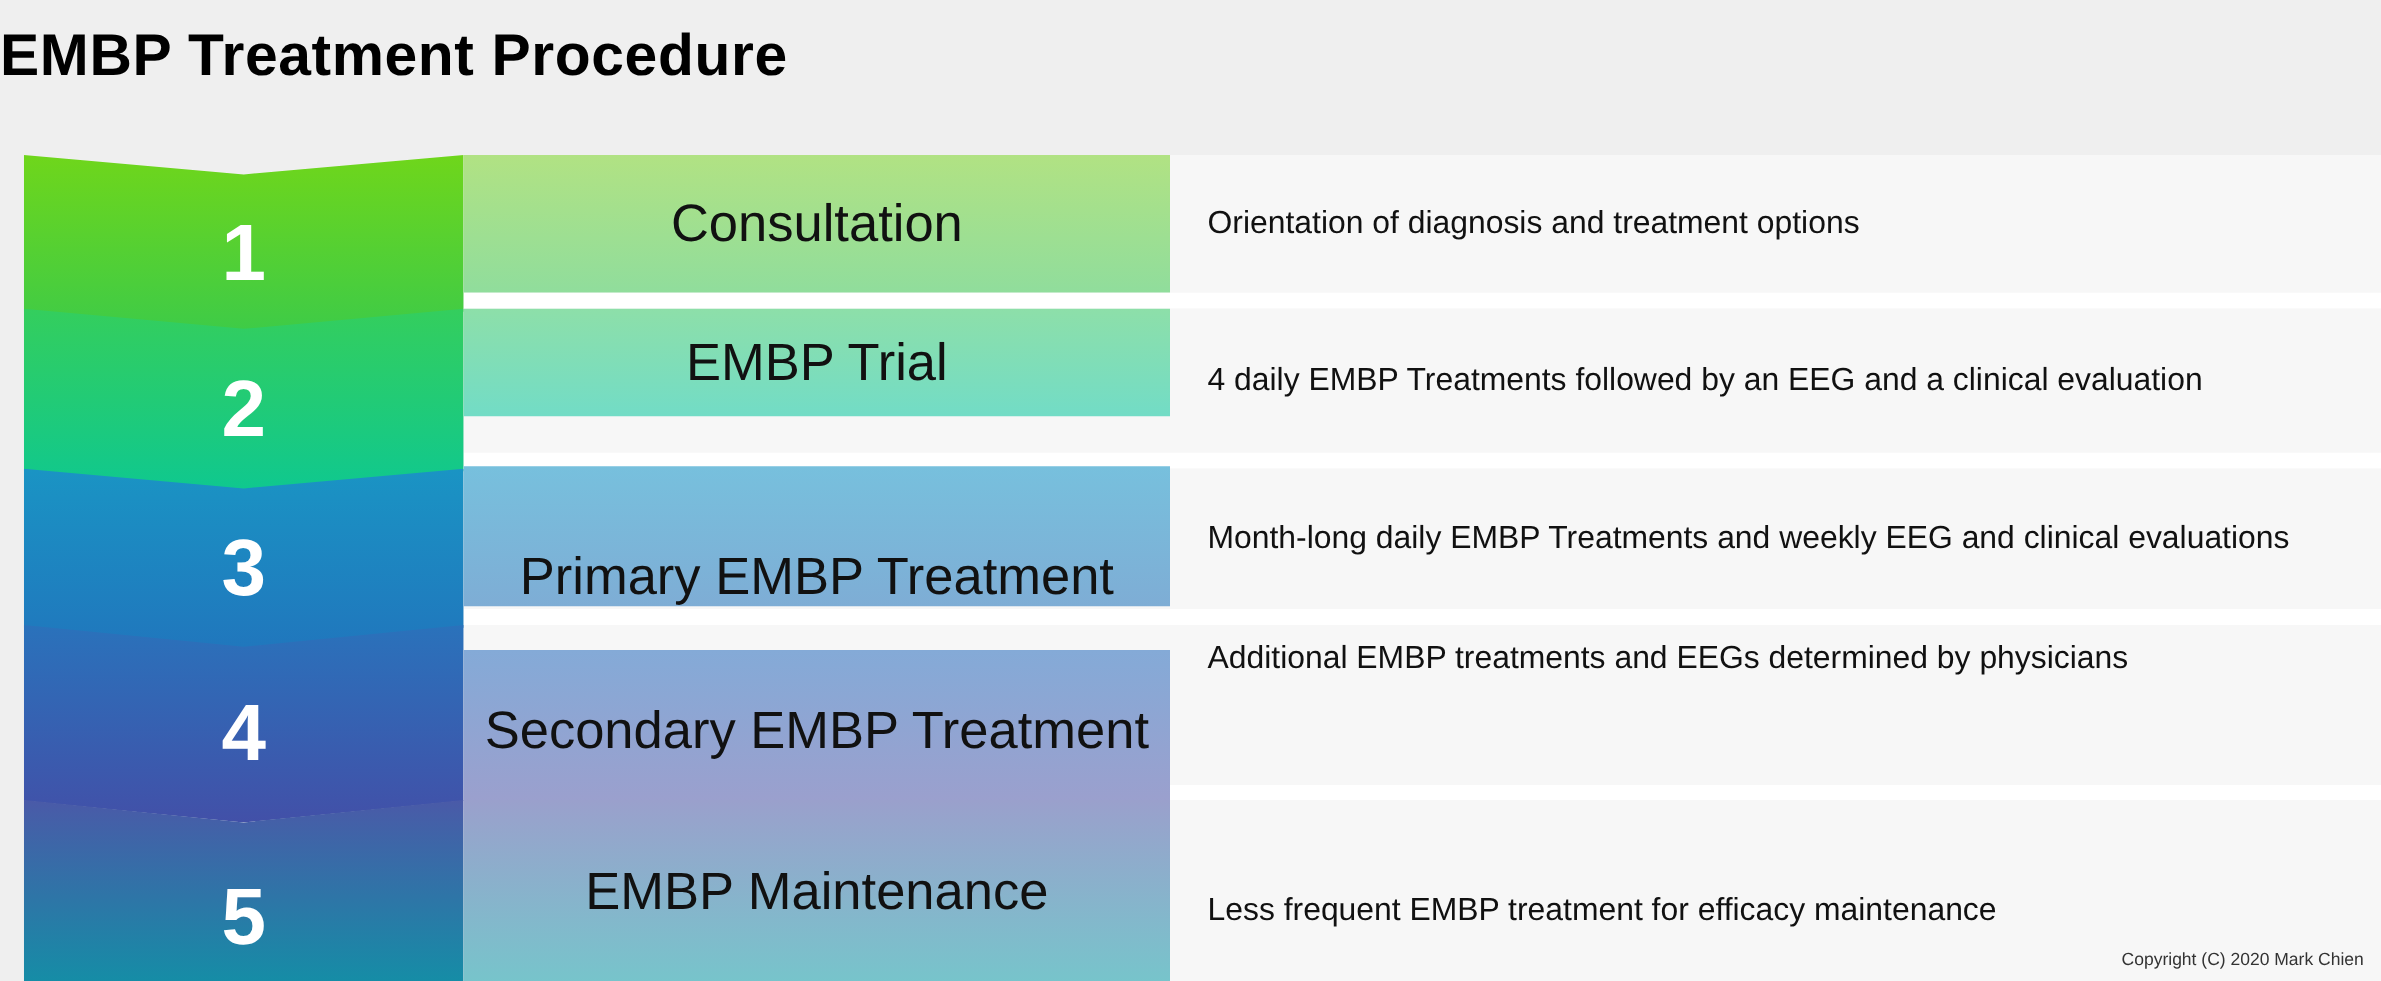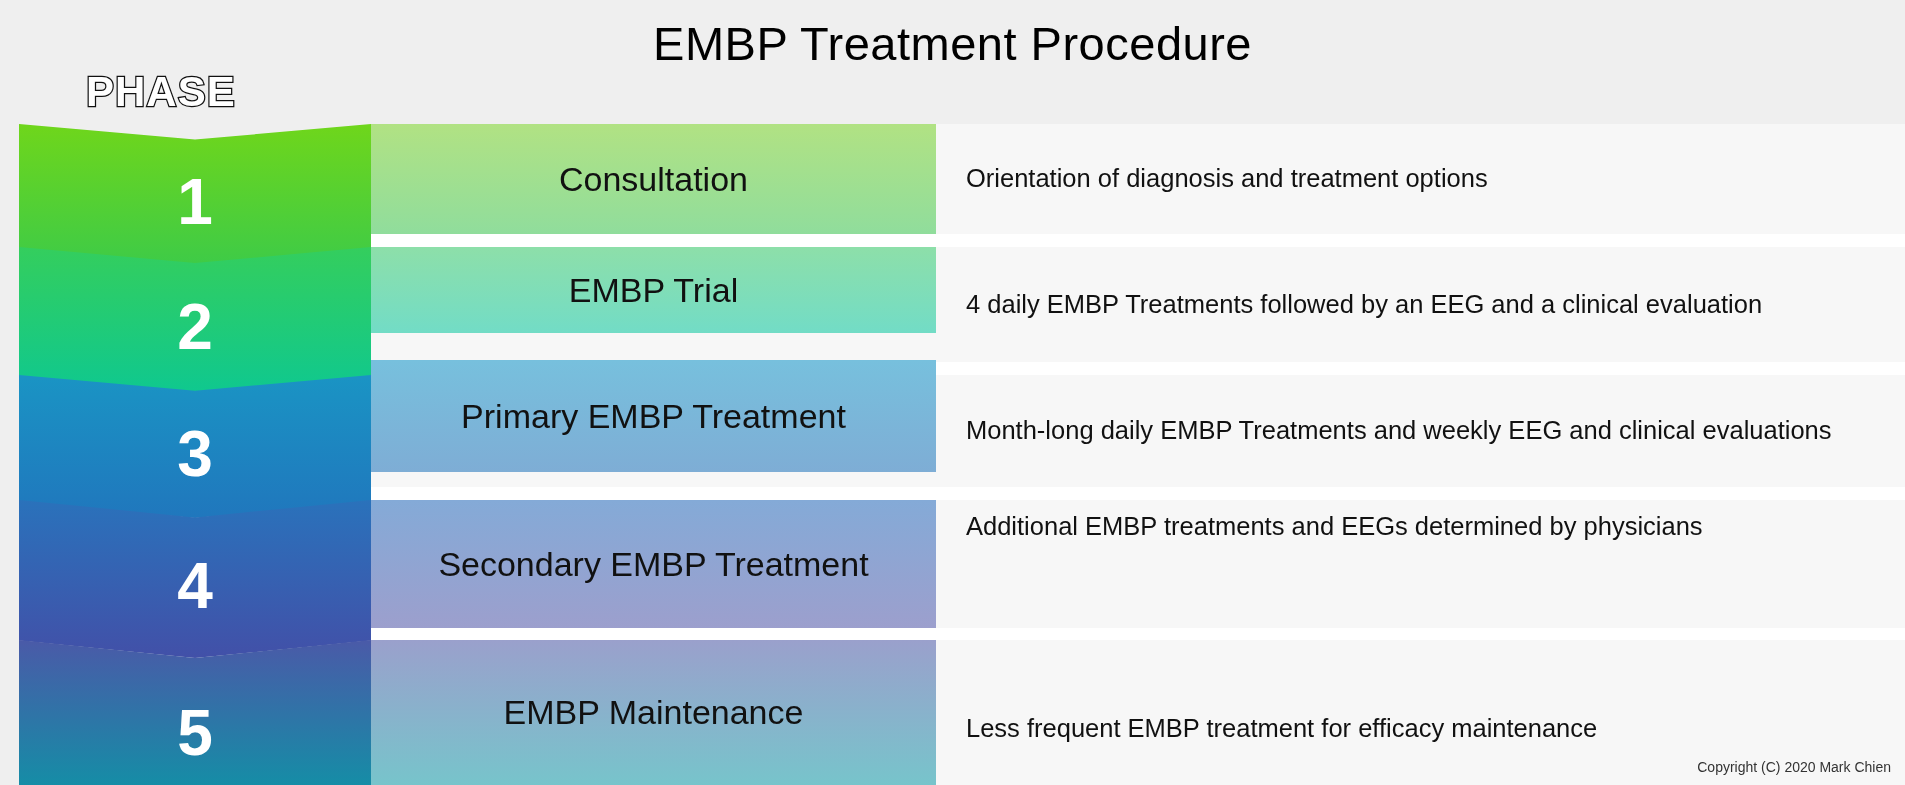--- a/index.html
+++ b/index.html
@@ -15,23 +15,22 @@
     overflow: hidden;
     font-family: "Liberation Sans", sans-serif;
   }
 
   
   #title {
     position: absolute;
     left: 0;
     top: 16px;
     width: 1905px;
-    text-align: center;
     font-size: 47px;
-    font-weight: normal;
+    font-weight: bold;
     color: #000000;
     letter-spacing: 0.5px;
     white-space: nowrap;
   }
 
   
   #phase-label {
     position: absolute;
     left: 86px;
     top: 68px;
@@ -87,21 +86,21 @@
 
   
   .label-box {
     position: absolute;
     left: 371px;
     width: 565px;
     display: flex;
     align-items: center;
     justify-content: center;
     color: #111111;
-    font-size: 34px;
+    font-size: 42px;
     text-align: center;
     box-sizing: border-box;
     padding: 0 10px;
   }
 
   
   .desc {
     position: absolute;
     left: 966px;
     width: 900px;
@@ -120,21 +119,20 @@
     white-space: nowrap;
   }
 </style>
 </head>
 <body>
 
 <div id="stage">
 
   <div id="title">EMBP Treatment Procedure</div>
 
-  <div id="phase-label">PHASE</div>
 
   <div id="rows-layer">
       <div class="rowband" style="top: 124px; height: 110px; background: rgb(247, 247, 247);"></div>
       <div class="rowgap" style="top: 234px; height: 13px; background: rgb(255, 255, 255);"></div>
       <div class="rowband" style="top: 247px; height: 115px; background: rgb(247, 247, 247);"></div>
       <div class="rowgap" style="top: 362px; height: 13px; background: rgb(255, 255, 255);"></div>
       <div class="rowband" style="top: 375px; height: 112px; background: rgb(247, 247, 247);"></div>
       <div class="rowgap" style="top: 487px; height: 13px; background: rgb(255, 255, 255);"></div>
       <div class="rowband" style="top: 500px; height: 128px; background: rgb(247, 247, 247);"></div>
       <div class="rowgap" style="top: 628px; height: 12px; background: rgb(255, 255, 255);"></div>
@@ -154,24 +152,24 @@
       <div class="chev-num" style="top: 576.9px; color: rgb(255, 255, 255);">5</div>
     </div>
 
   <div id="labels-layer">
       <div class="label-box" style="top: 124px; height: 110px; background: linear-gradient(rgb(177, 226, 131) 0%, rgb(144, 221, 156) 100%);">
         <span>Consultation</span>
       </div>
       <div class="label-box" style="top: 247px; height: 86px; background: linear-gradient(rgb(141, 223, 169) 0%, rgb(114, 220, 198) 100%);">
         <span>EMBP Trial</span>
       </div>
-      <div class="label-box" style="top: 360px; height: 112px; background: linear-gradient(rgb(119, 192, 221) 0%, rgb(126, 173, 213) 100%);">
+      <div class="label-box" style="top: 373px; height: 112px; background: linear-gradient(rgb(119, 192, 221) 0%, rgb(126, 173, 213) 100%); align-items: flex-end;">
         <span>Primary EMBP Treatment</span>
       </div>
-      <div class="label-box" style="top: 500px; height: 128px; background: linear-gradient(rgb(132, 170, 215) 0%, rgb(156, 159, 205) 100%);">
+      <div class="label-box" style="top: 520px; height: 128px; background: linear-gradient(rgb(132, 170, 215) 0%, rgb(156, 159, 205) 100%);">
         <span>Secondary EMBP Treatment</span>
       </div>
       <div class="label-box" style="top: 640px; height: 145px; background: linear-gradient(rgb(154, 160, 204) 0%, rgb(119, 196, 203) 100%);">
         <span>EMBP Maintenance</span>
       </div>
     </div>
 
   <div id="desc-layer">
       <div class="desc" style="top: 124px; height: 110px; display: flex; align-items: center; text-align: right;">
         <span>Orientation of diagnosis and treatment options</span>

